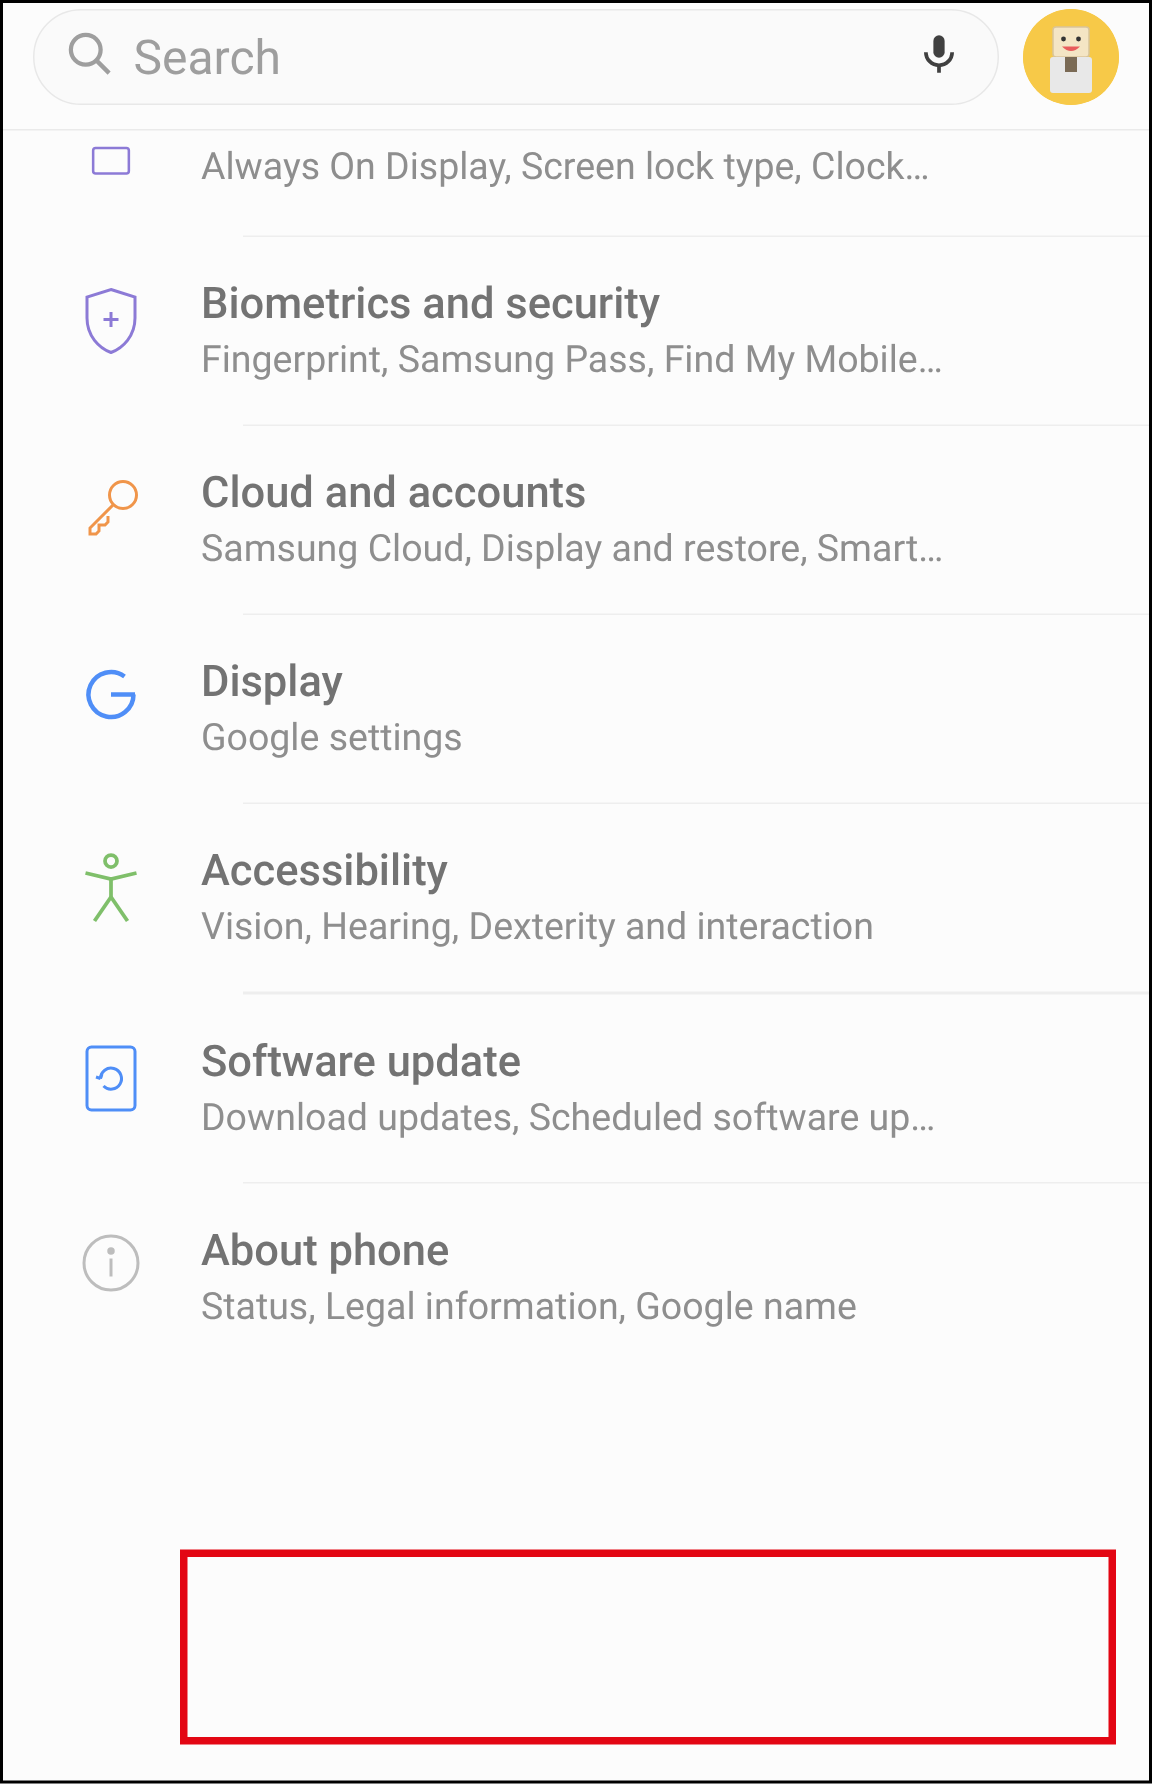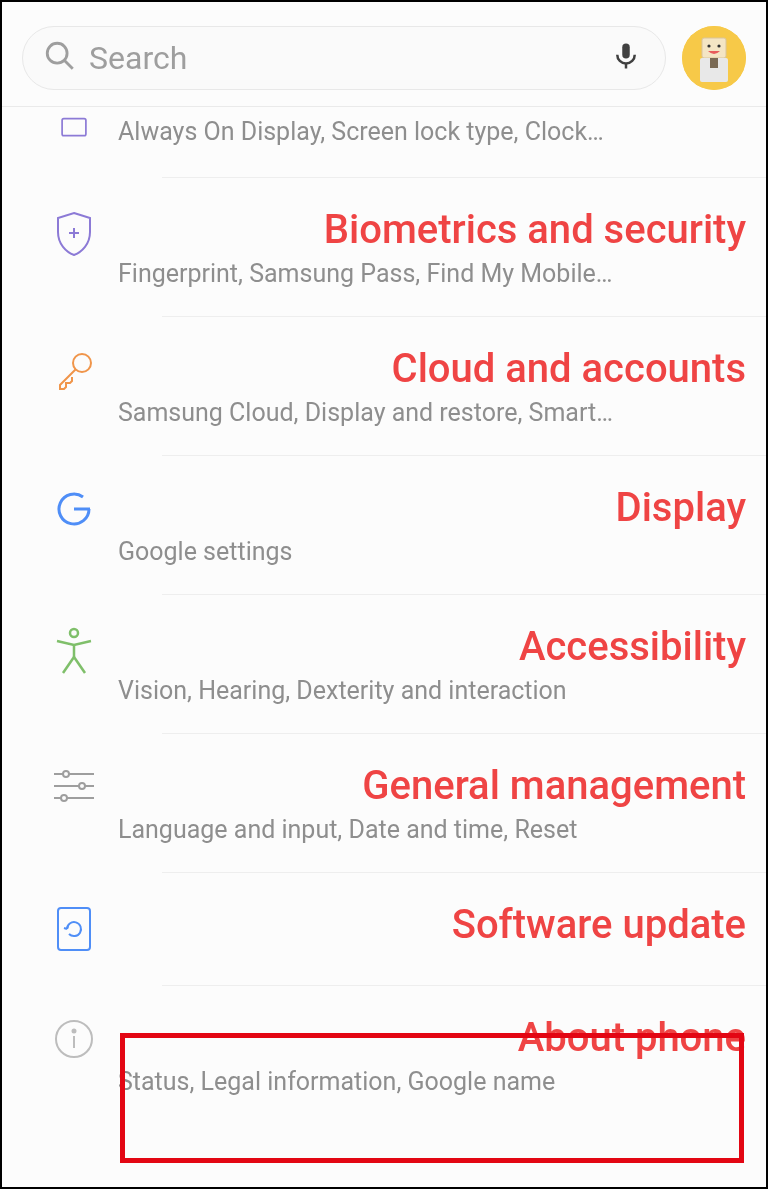--- a/index.html
+++ b/index.html
@@ -8,21 +8,21 @@
     height: 1189px;
     background: #fcfcfc;
     font-family: -apple-system, Roboto, "Segoe UI", sans-serif;
     border: 2px solid #000;
     overflow: hidden;
     position: relative;
   }
   .top-bar {
     display: flex;
     align-items: center;
-    padding: 24px 20px 16px 20px;
+    padding: 4px 20px 16px 20px;
     gap: 16px;
   }
   .search-box {
     flex: 1;
     display: flex;
     align-items: center;
     background: #fafafa;
     border: 1px solid #e8e8e8;
     border-radius: 40px;
     height: 64px;
@@ -44,39 +44,38 @@
     justify-content:center;
     overflow:hidden;
   }
   .list {
     border-top: 1px solid #eaeaea;
   }
   .item {
     display: flex;
     align-items: flex-start;
     padding: 28px 20px 28px 48px;
-    gap: 20px;
+    gap: 36px;
   }
   .icon-col {
     width: 48px;
     display:flex;
     justify-content:center;
     padding-top:4px;
     flex-shrink:0;
   }
   .text-col {
     flex: 1;
     padding-top:0;
   }
   .item-title {
-    font-size: 40px;
-    color: #ef4444;
+    font-size: 29px;
+    color: #737373;
     font-weight:500;
     margin-bottom: 6px;
-    text-align: right;
   }
   .item-sub {
     font-size: 25px;
     color: #8e8e8e;
     white-space: nowrap;
     overflow: hidden;
     text-overflow: ellipsis;
     max-width: 560px;
   }
   .divider {
@@ -207,52 +206,35 @@
         </svg>
       </span>
     </div>
     <div class="text-col">
       <div class="item-title">Accessibility</div>
       <div class="item-sub">Vision, Hearing, Dexterity and interaction</div>
     </div>
   </div>
   <div class="divider"></div>
 
-  <div class="item">
-    <div class="icon-col">
-      <span>
-        <svg width="44" height="40" viewBox="0 0 44 40" fill="none" stroke="#9e9e9e" stroke-width="2">
-          <line x1="2" y1="8" x2="42" y2="8"></line>
-            <circle cx="14" cy="8" r="3" fill="#fcfcfc"></circle>
-          <line x1="2" y1="20" x2="42" y2="20"></line>
-            <circle cx="30" cy="20" r="3" fill="#fcfcfc"></circle>
-          <line x1="2" y1="32" x2="42" y2="32"></line>
-            <circle cx="12" cy="32" r="3" fill="#fcfcfc"></circle>
-        </svg>
-      </span>
-    </div>
-    <div class="text-col">
-      <div class="item-title">General management</div>
-      <div class="item-sub">Language and input, Date and time, Reset</div>
-    </div>
-  </div>
   <div class="divider"></div>
 
   <div class="item">
     <div class="icon-col">
       <span>
         <svg width="38" height="48" viewBox="0 0 38 48" fill="none" stroke="#4f8ef7" stroke-width="2">
           <rect x="3" y="3" width="32" height="42" rx="3"></rect>
           <path d="M12 24 A7 7 0 1 1 14 29"></path>
           <path d="M12 24 l-3 -1 M12 24 l1 -3"></path>
         </svg>
       </span>
     </div>
     <div class="text-col">
       <div class="item-title">Software update</div>
+      <div class="item-sub">Download updates, Scheduled software up…</div>
     </div>
   </div>
   <div class="divider"></div>
 
   <div class="item">
     <div class="icon-col">
       <span>
         <svg width="42" height="42" viewBox="0 0 42 42" fill="none" stroke="#bdbdbd" stroke-width="2">
           <circle cx="21" cy="21" r="18"></circle>
           <circle cx="21" cy="13" r="1.5" fill="#bdbdbd"></circle>

